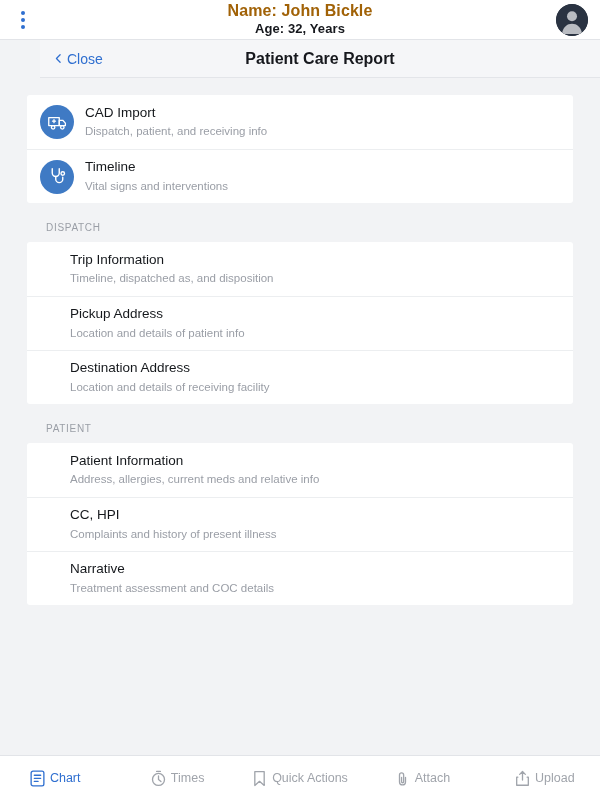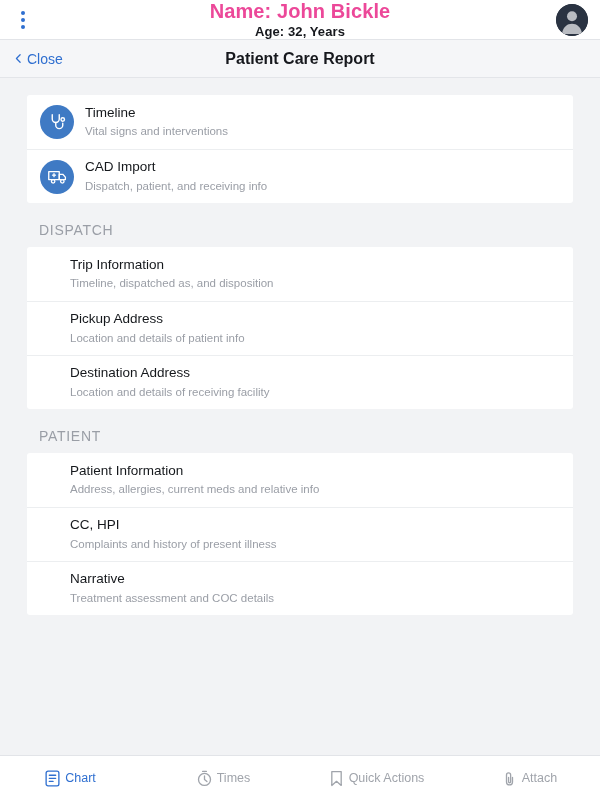--- a/index.html
+++ b/index.html
@@ -40,23 +40,23 @@
   .kebab i {
     display: block; width: 4px; height: 4px;
     border-radius: 50%;
     background: #2f6fd0;
   }
   .patient-name-wrap {
     text-align: center;
     line-height: 1.25;
   }
   .patient-name {
-    font-size: 20px;
+    font-size: 16px;
     font-weight: bold;
-    color: #ec4899;
+    color: #a16207;
     letter-spacing: .1px;
   }
   .patient-age {
     font-size: 13px;
     font-weight: bold;
     color: #16181d;
     letter-spacing: .1px;
   }
   .avatar {
     position: absolute;
@@ -70,21 +70,21 @@
     cursor: pointer;
   }
 
   
   .subnav {
     position: relative;
     height: 38px;
     flex: 0 0 38px;
     background: #f5f6f8;
     border-bottom: 1px solid #e3e5e9;
-    display: flex; align-items: center; justify-content: center;
+    display: flex; align-items: center; justify-content: center; margin-left: 40px;
   }
   .close-btn {
     position: absolute;
     left: 14px; top: 50%;
     transform: translateY(-50%);
     display: flex; align-items: center; gap: 4px;
     color: #2f6fd0;
     font-size: 14px;
     cursor: pointer;
   }
@@ -133,24 +133,25 @@
     color: #15181c;
     line-height: 1.35;
   }
   .row-sub {
     font-size: 11.5px;
     color: #9a9ea6;
     line-height: 1.4;
     margin-top: 1px;
   }
   .section-label {
-    font-size: 14px;
+    font-size: 10px;
     color: #9a9ea6;
     letter-spacing: .7px;
     padding: 19px 0 9px 39px;
+    margin-left: 7px;
   }
 
   
   .tabbar {
     flex: 0 0 45px;
     height: 45px;
     background: #ffffff;
     border-top: 1px solid #e2e4e8;
     display: flex;
     align-items: center;
@@ -201,51 +202,51 @@
         </svg>
       </span>
       <span>Close</span>
     </div>
     <div class="subnav-title">Patient Care Report</div>
   </div>
 
   <div class="content">
 
     <div class="card first">
-
-      <div class="row with-icon">
-        <span class="row-icon">
-          <svg width="21" height="21" viewBox="0 0 24 24" fill="none" stroke="#ffffff" stroke-width="1.6" stroke-linecap="round" stroke-linejoin="round">
-            <path d="M6 3 v5 a4 4 0 0 0 8 0 V3"></path>
-            <path d="M10 12 v3 a4 4 0 0 0 8 0 v-2.2"></path>
-            <circle cx="18" cy="8.6" r="2"></circle>
-          </svg>
-        </span>
-        <div class="row-text">
-          <div class="row-title">Timeline</div>
-          <div class="row-sub">Vital signs and interventions</div>
-        </div>
-      </div>
 
       <div class="row with-icon">
         <span class="row-icon">
           <svg width="21" height="21" viewBox="0 0 24 24" fill="none" stroke="#ffffff" stroke-width="1.5" stroke-linecap="round" stroke-linejoin="round">
             <path d="M2 6.5 h12 v9 H2 z"></path>
             <path d="M14 9.5 h4 l3 3.2 v2.8 h-7 z"></path>
             <circle cx="7" cy="17.5" r="2"></circle>
             <circle cx="17.5" cy="17.5" r="2"></circle>
             <path d="M8 8.8 v3.4 M6.3 10.5 h3.4"></path>
           </svg>
         </span>
         <div class="row-text">
           <div class="row-title">CAD Import</div>
           <div class="row-sub">Dispatch, patient, and receiving info</div>
         </div>
       </div>
 
+      <div class="row with-icon">
+        <span class="row-icon">
+          <svg width="21" height="21" viewBox="0 0 24 24" fill="none" stroke="#ffffff" stroke-width="1.6" stroke-linecap="round" stroke-linejoin="round">
+            <path d="M6 3 v5 a4 4 0 0 0 8 0 V3"></path>
+            <path d="M10 12 v3 a4 4 0 0 0 8 0 v-2.2"></path>
+            <circle cx="18" cy="8.6" r="2"></circle>
+          </svg>
+        </span>
+        <div class="row-text">
+          <div class="row-title">Timeline</div>
+          <div class="row-sub">Vital signs and interventions</div>
+        </div>
+      </div>
+
     </div>
 
     <div class="section-label">DISPATCH</div>
     <div class="card">
       <div class="row plain">
         <div class="row-text">
           <div class="row-title">Trip Information</div>
           <div class="row-sub">Timeline, dispatched as, and disposition</div>
         </div>
       </div>
@@ -320,16 +321,25 @@
 
     <div class="tab">
       <span>
         <svg width="15" height="17" viewBox="0 0 16 18" fill="none" stroke="#a0a4ab" stroke-width="1.4" stroke-linecap="round" stroke-linejoin="round">
           <path d="M11.2 7.8 V12.6 a3.2 3.2 0 0 1 -6.4 0 V5.2 a2.2 2.2 0 0 1 4.4 0 v7.2 a1.1 1.1 0 0 1 -2.2 0 V7.8"></path>
         </svg>
       </span>
       <span>Attach</span>
     </div>
 
+    <div class="tab">
+      <span>
+        <svg width="15" height="17" viewBox="0 0 16 18" fill="none" stroke="#a0a4ab" stroke-width="1.4" stroke-linecap="round" stroke-linejoin="round">
+          <path d="M3 7.6 H1.8 v8.6 h12.4 V7.6 H13"></path>
+          <path d="M8 1.6 V10.6 M5 4.6 L8 1.6 L11 4.6"></path>
+        </svg>
+      </span>
+      <span>Upload</span>
+    </div>
 
   </div>
 
 </div>
 
 </body></html>

